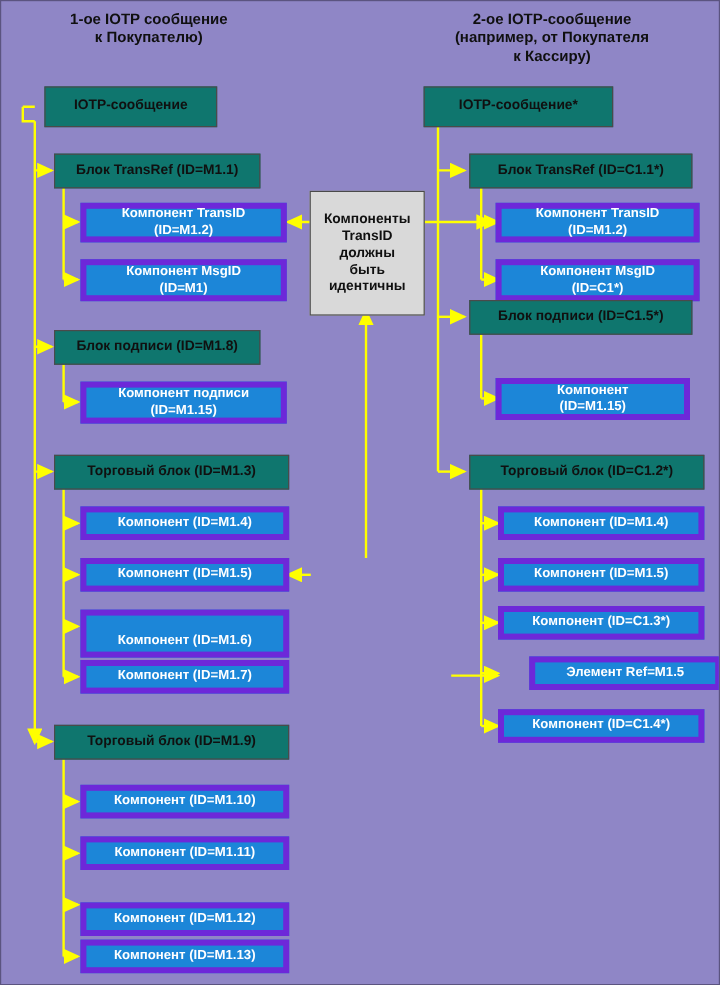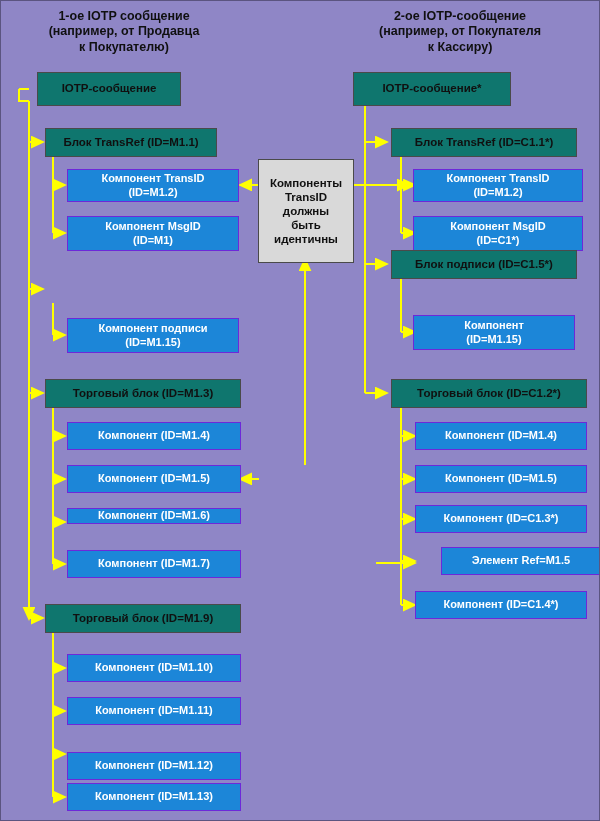--- a/index.html
+++ b/index.html
@@ -38,21 +38,21 @@
     padding: 2px 4px;
   }
   .grey {
     background: #0f766e;
     border: 1px solid #4a4a4a;
     color: #101010;
     font-size: 11.5px;
   }
   .blue {
     background: #1c86d8;
-    border: 1px solid #6d28d9;
+    border: 5px solid #6d28d9;
     color: #ffffff;
     font-size: 11px;
   }
   .note {
     background: #d9d9d9;
     border: 1px solid #4a4a4a;
     color: #101010;
     font-size: 11.5px;
     font-weight: bold;
     text-align: right;
@@ -67,21 +67,20 @@
     pointer-events: none;
   }
 </style>
 </head>
 <body>
 
 <div id="root">
 
   <div class="hdr" style="left:8px; top:8px; width:230px;">
     <div>1-ое IOTP сообщение</div>
-    <div>(например, от Продавца</div>
     <div>к Покупателю)</div>
   </div>
 
   <div class="hdr" style="left:330px; top:8px; width:258px;">
     <div>2-ое IOTP-сообщение</div>
     <div>(например, от Покупателя</div>
     <div>к Кассиру)</div>
   </div>
 
   <svg class="wires" viewBox="0 0 600 821">
@@ -169,39 +168,42 @@
   <div class="node blue" style="left:66px; top:168px; width:172px; height:33px; white-space:pre-line;">
     <span>Компонент TransID
 (ID=M1.2)</span>
   </div>
 
   <div class="node blue" style="left:66px; top:215px; width:172px; height:35px; white-space:pre-line;">
     <span>Компонент MsgID
 (ID=M1)</span>
   </div>
 
+  <div class="node grey" style="left:44px; top:274px; width:172px; height:29px;">
+    <span>Блок подписи (ID=M1.8)</span>
+  </div>
 
   <div class="node blue" style="left:66px; top:317px; width:172px; height:35px; white-space:pre-line;">
     <span>Компонент подписи
 (ID=M1.15)</span>
   </div>
 
   <div class="node grey" style="left:44px; top:378px; width:196px; height:29px;">
     <span>Торговый блок  (ID=M1.3)</span>
   </div>
 
   <div class="node blue" style="left:66px; top:421px; width:174px; height:28px;">
     <span>Компонент  (ID=M1.4)</span>
   </div>
 
   <div class="node blue" style="left:66px; top:464px; width:174px; height:28px;">
     <span>Компонент  (ID=M1.5)</span>
   </div>
 
-  <div class="node blue" style="left:66px; top:507px; width:174px; height:16px;">
+  <div class="node blue" style="left:66px; top:507px; width:174px; height:40px;align-items:flex-end;">
     <span>Компонент  (ID=M1.6)</span>
   </div>
 
   <div class="node blue" style="left:66px; top:549px; width:174px; height:28px;">
     <span>Компонент  (ID=M1.7)</span>
   </div>
 
   <div class="node grey" style="left:44px; top:603px; width:196px; height:29px;">
     <span>Торговый блок  (ID=M1.9)</span>
   </div>

